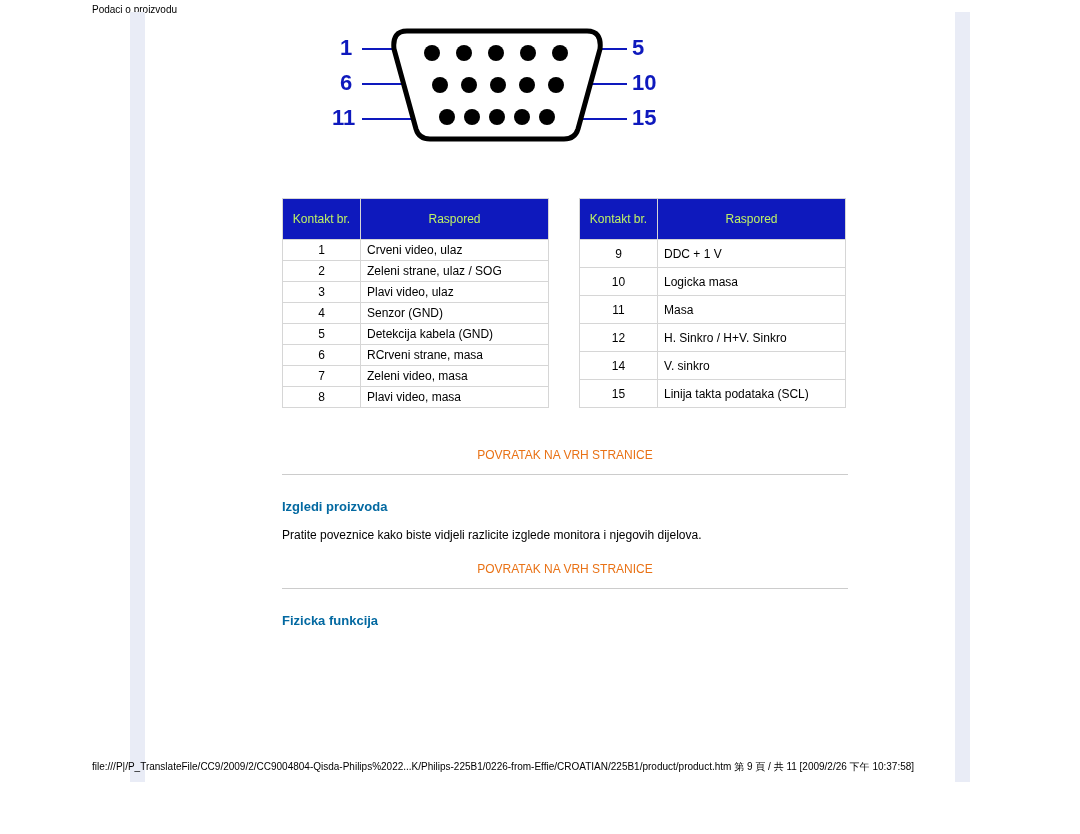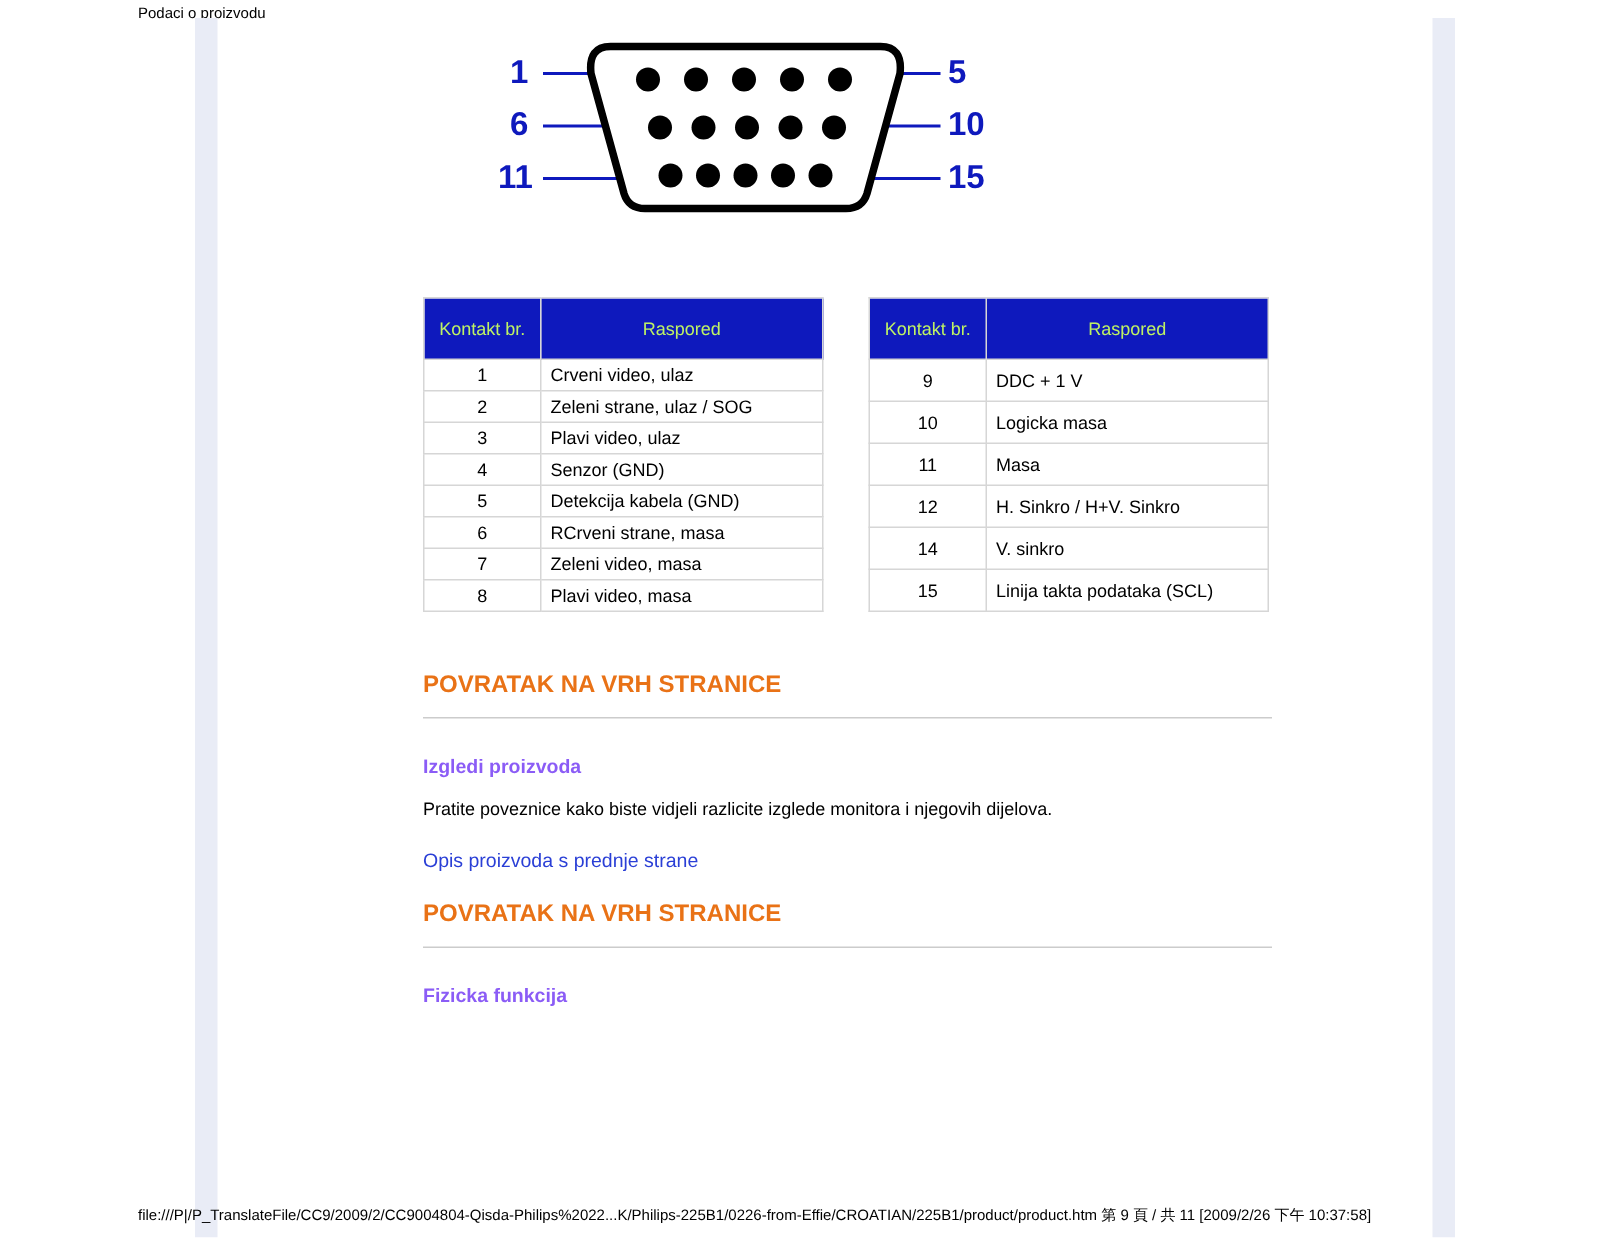--- a/index.html
+++ b/index.html
@@ -68,35 +68,34 @@
   }
   table.pin th.num { width: 65px; }
   table.pin th.desc { width: 175px; }
   table.pin td {
     border: 1px solid #d6d6d6;
     padding: 3px 6px;
     height: 14px;
   }
   table.pin td.num { text-align: center; }
   .top-link {
-    text-align: left;
+    text-align: center;
     color: #e97216;
-    font-size: 16px;
+    font-size: 12px;
     margin-top: 20px;
     margin-bottom: 10px;
-    font-weight: bold;
   }
   .top-link a { color: #e97216; text-decoration: none; }
   hr.sep {
     border: none;
     border-top: 1px solid #ccc;
     margin: 12px 0 24px 0;
   }
   h3.section {
-    color: #8b5cf6;
+    color: #0369a1;
     font-size: 13px;
     font-weight: bold;
     margin: 0 0 14px 0;
   }
   .body-text {
     font-size: 12px;
     color: #000;
     margin-bottom: 20px;
   }
   a.section-link {
@@ -245,23 +244,20 @@
     </div>
 
     <div class="top-link">
       <a href="#">POVRATAK NA VRH STRANICE</a>
     </div>
     <hr class="sep">
 
     <h3 class="section">Izgledi proizvoda</h3>
     <div class="body-text">Pratite poveznice kako biste vidjeli razlicite izglede monitora i njegovih dijelova.</div>
 
-    <div style="margin-bottom:10px;">
-      <a href="#" class="section-link">Opis proizvoda s prednje strane</a>
-    </div>
 
     <div class="top-link">
       <a href="#">POVRATAK NA VRH STRANICE</a>
     </div>
     <hr class="sep">
 
     <h3 class="section">Fizicka funkcija</h3>
 
     <div style="height:80px;"></div>
   </div>

